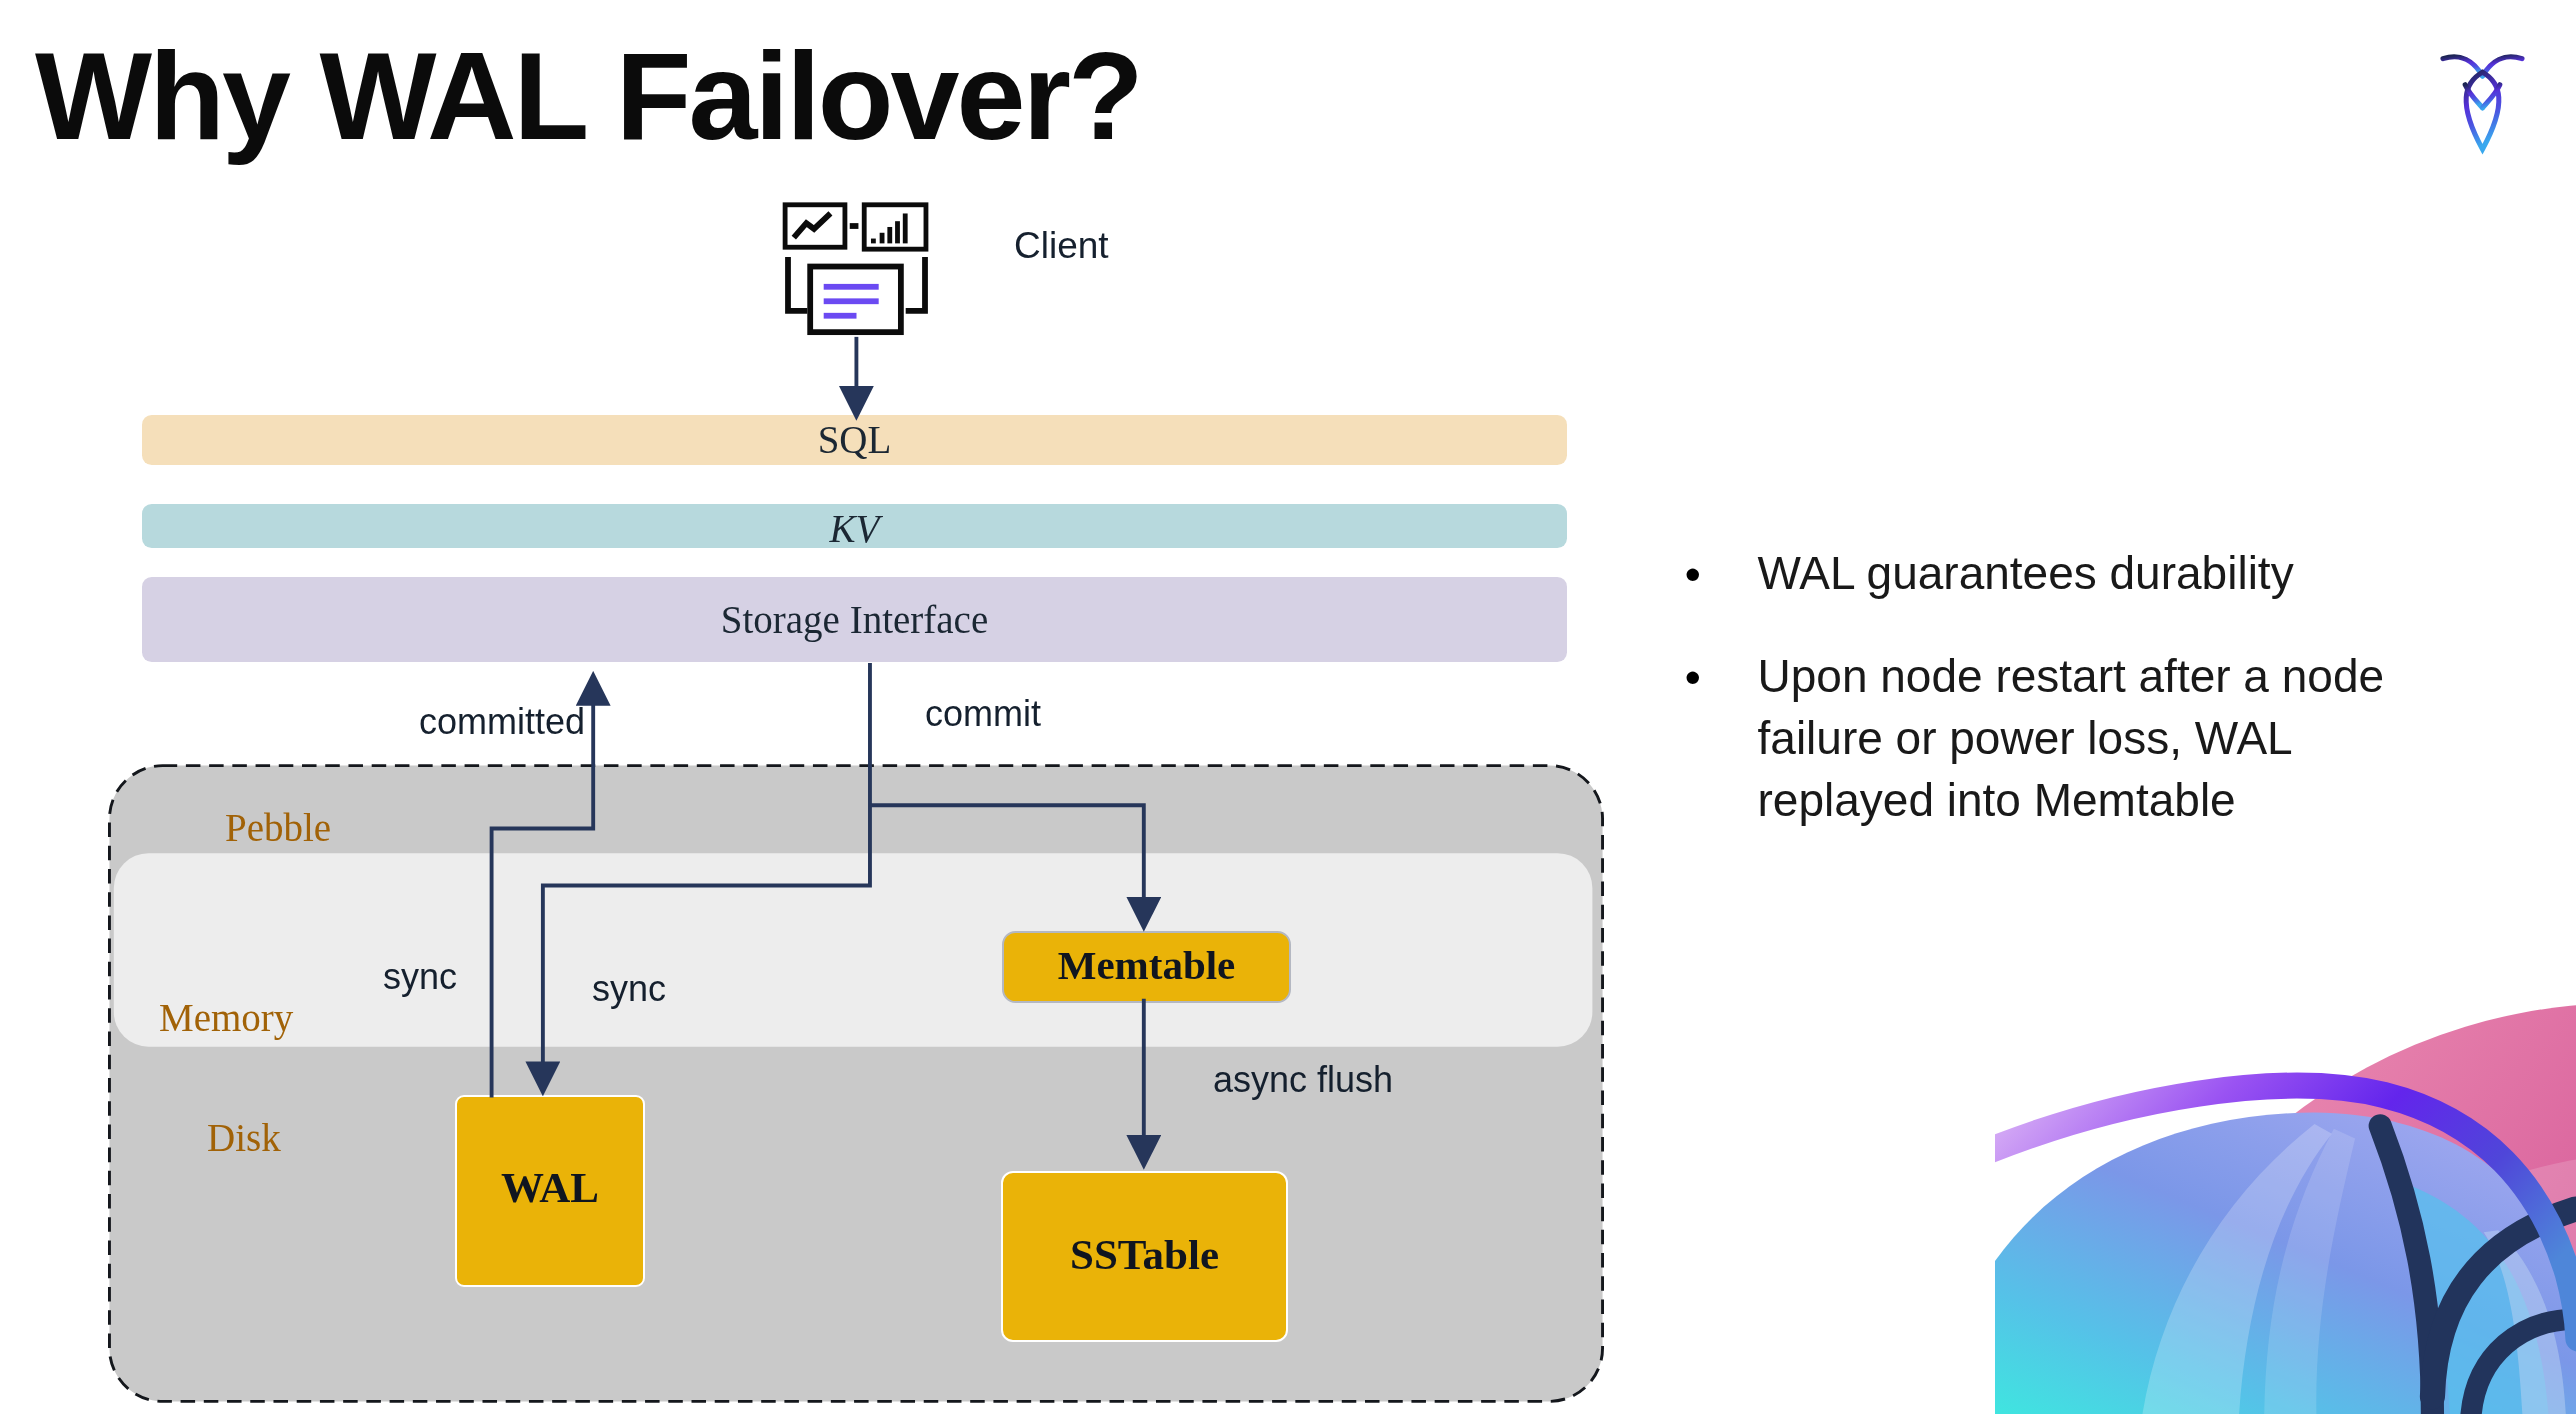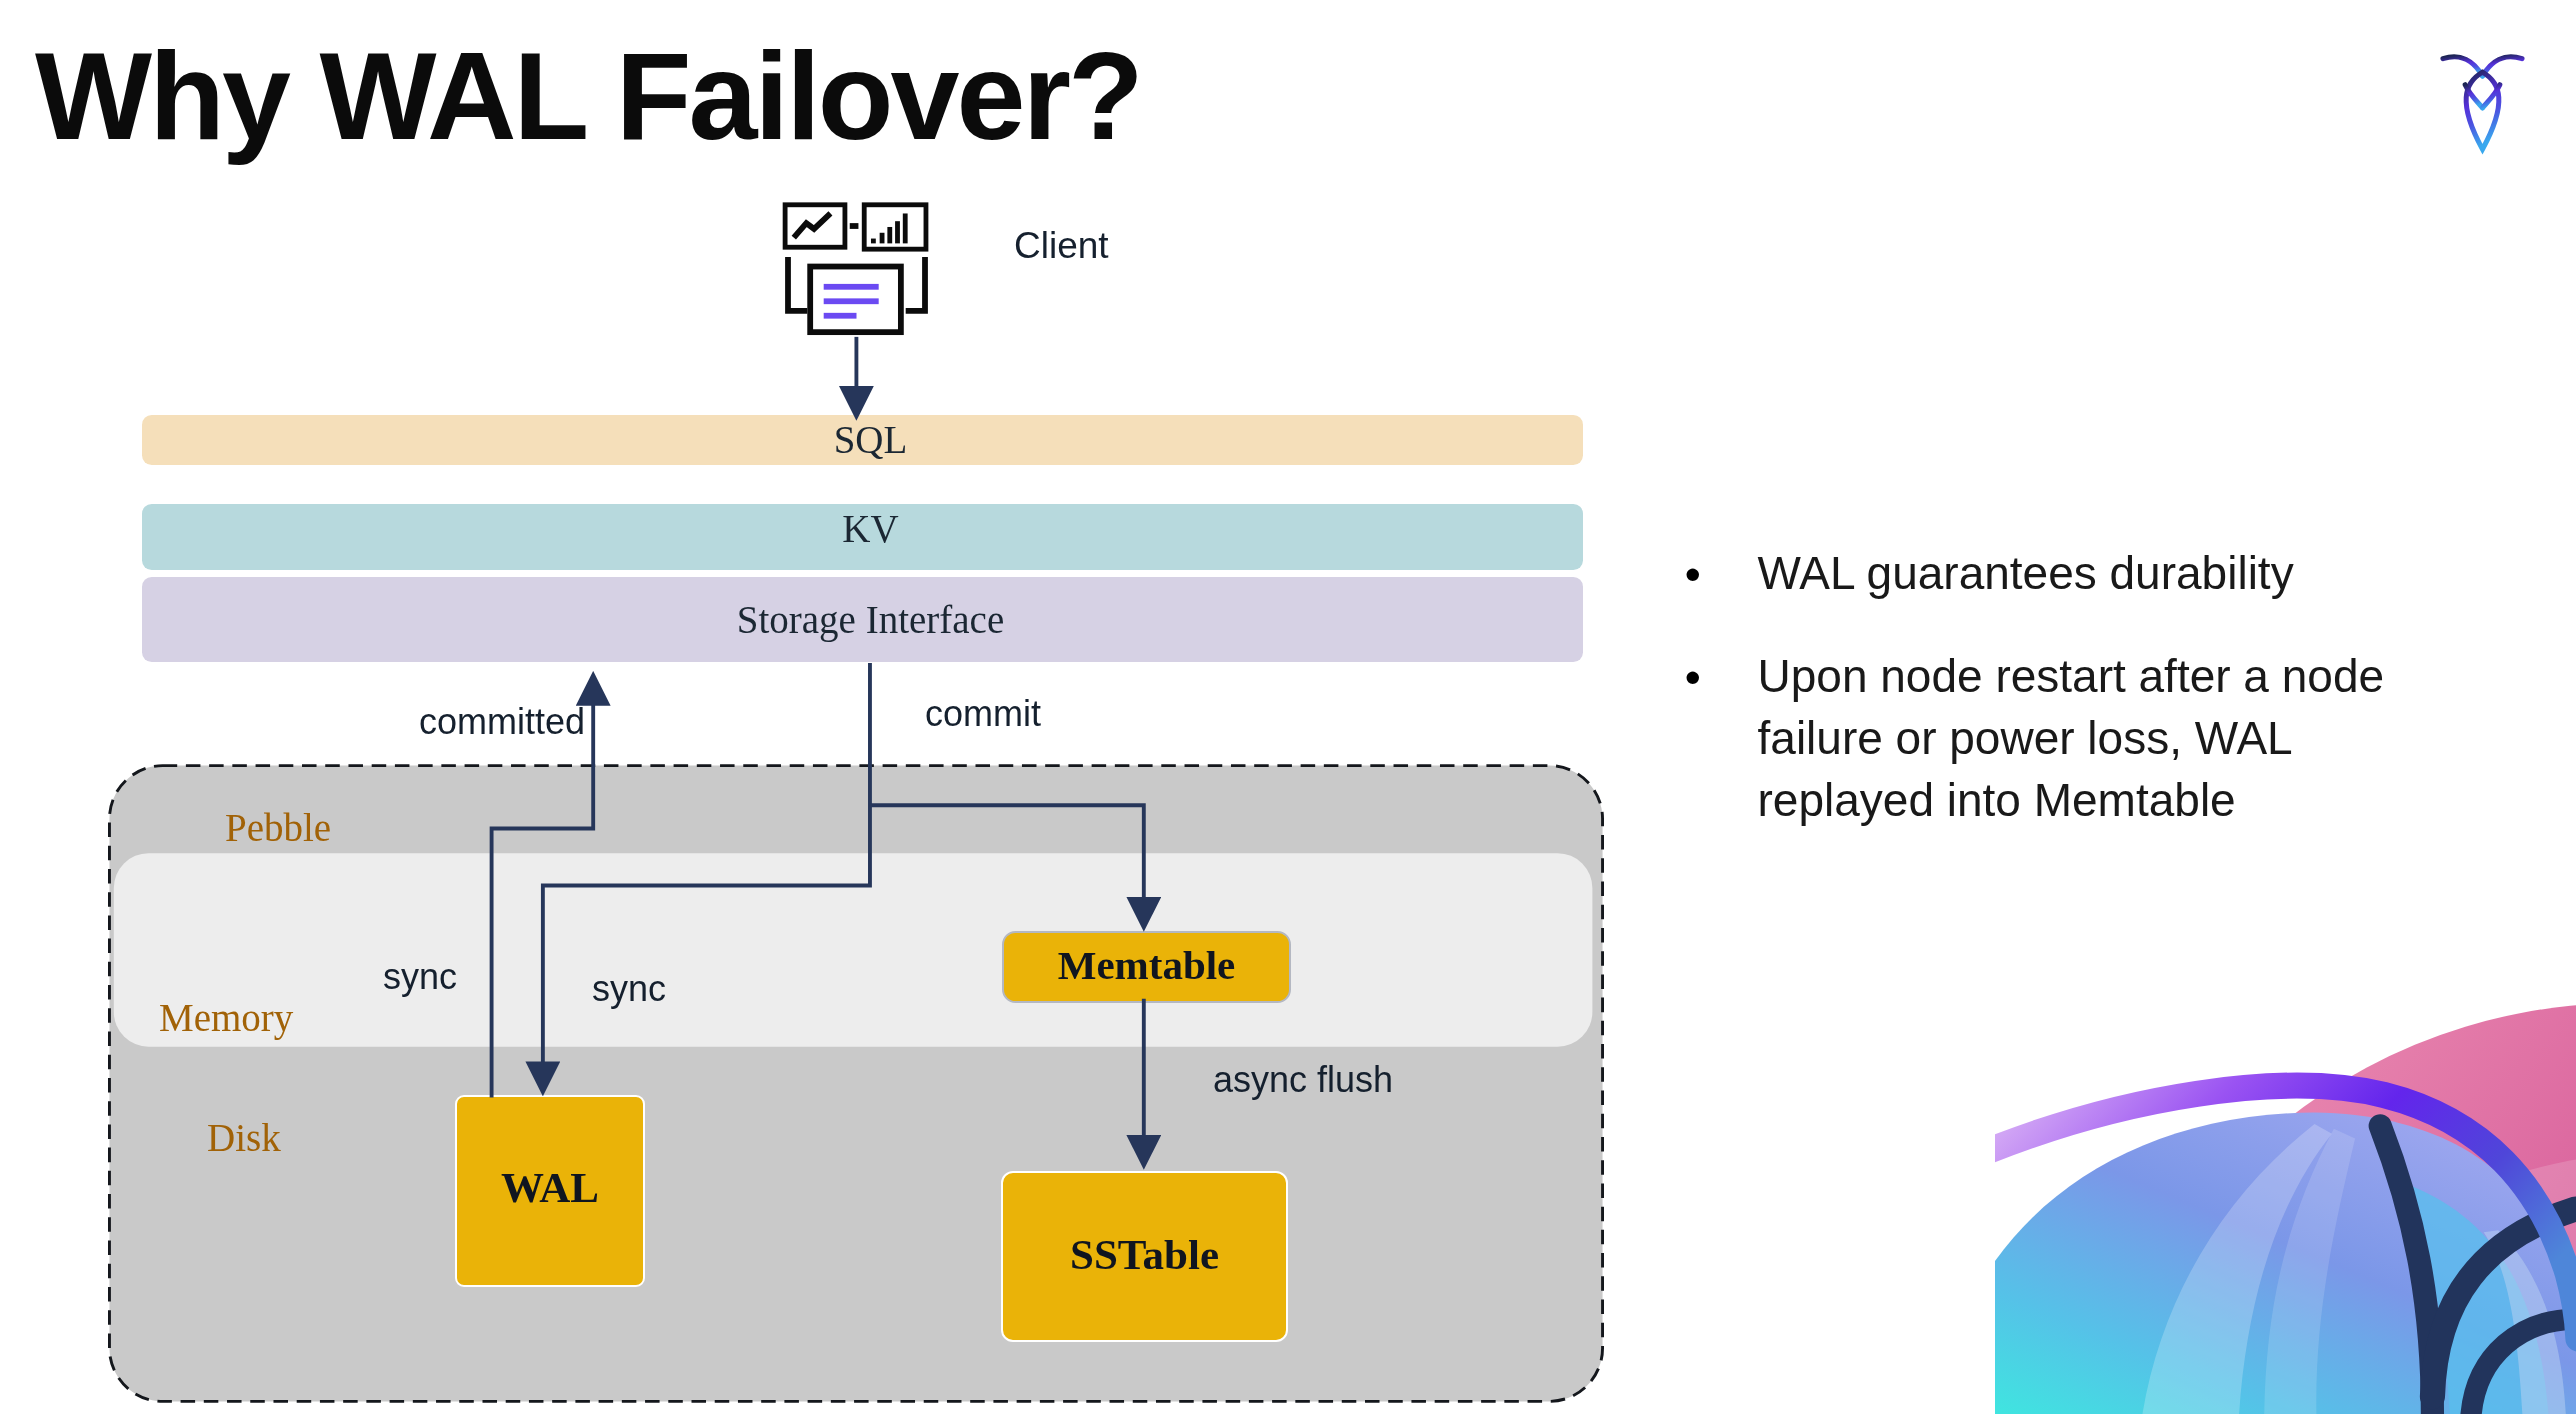--- a/index.html
+++ b/index.html
@@ -12,24 +12,24 @@
 
   .title{
     left:35px;top:25px;font-size:124px;font-weight:700;letter-spacing:-2.9px;color:#0b0b0b;
     white-space:nowrap;
   }
 
   .client-label{left:1014px;top:225px;font-size:37px;color:#15202e;}
 
   .layer-bar{
     left:142px;width:1425px;border-radius:9.7px;text-align:center;
-    font-size:39px;color:#1b2733;padding-left:16px;
+    font-size:39px;color:#1b2733;
   }
   .bar-sql{top:415px;height:50px;line-height:50px;background:#f5dfba;}
-  .bar-kv{top:504px;height:66px;line-height:50px;background:#b7d9dd;}
+  .bar-kv{top:504px;height:44px;line-height:50px;background:#b7d9dd;font-style:italic;}
   .bar-storage{top:577px;height:85px;line-height:85px;background:#d6d1e4;}
 
   .arrow-label{font-size:36px;color:#15202e;white-space:nowrap;}
   .lbl-committed{left:368px;top:701px;width:217px;text-align:right;}
   .lbl-commit{left:925px;top:693px;}
   .lbl-sync1{left:383px;top:956px;}
   .lbl-sync2{left:592px;top:968px;}
   .lbl-async{left:1213px;top:1059px;}
 
   .region-label{font-size:39px;color:#a16207;white-space:nowrap;}

